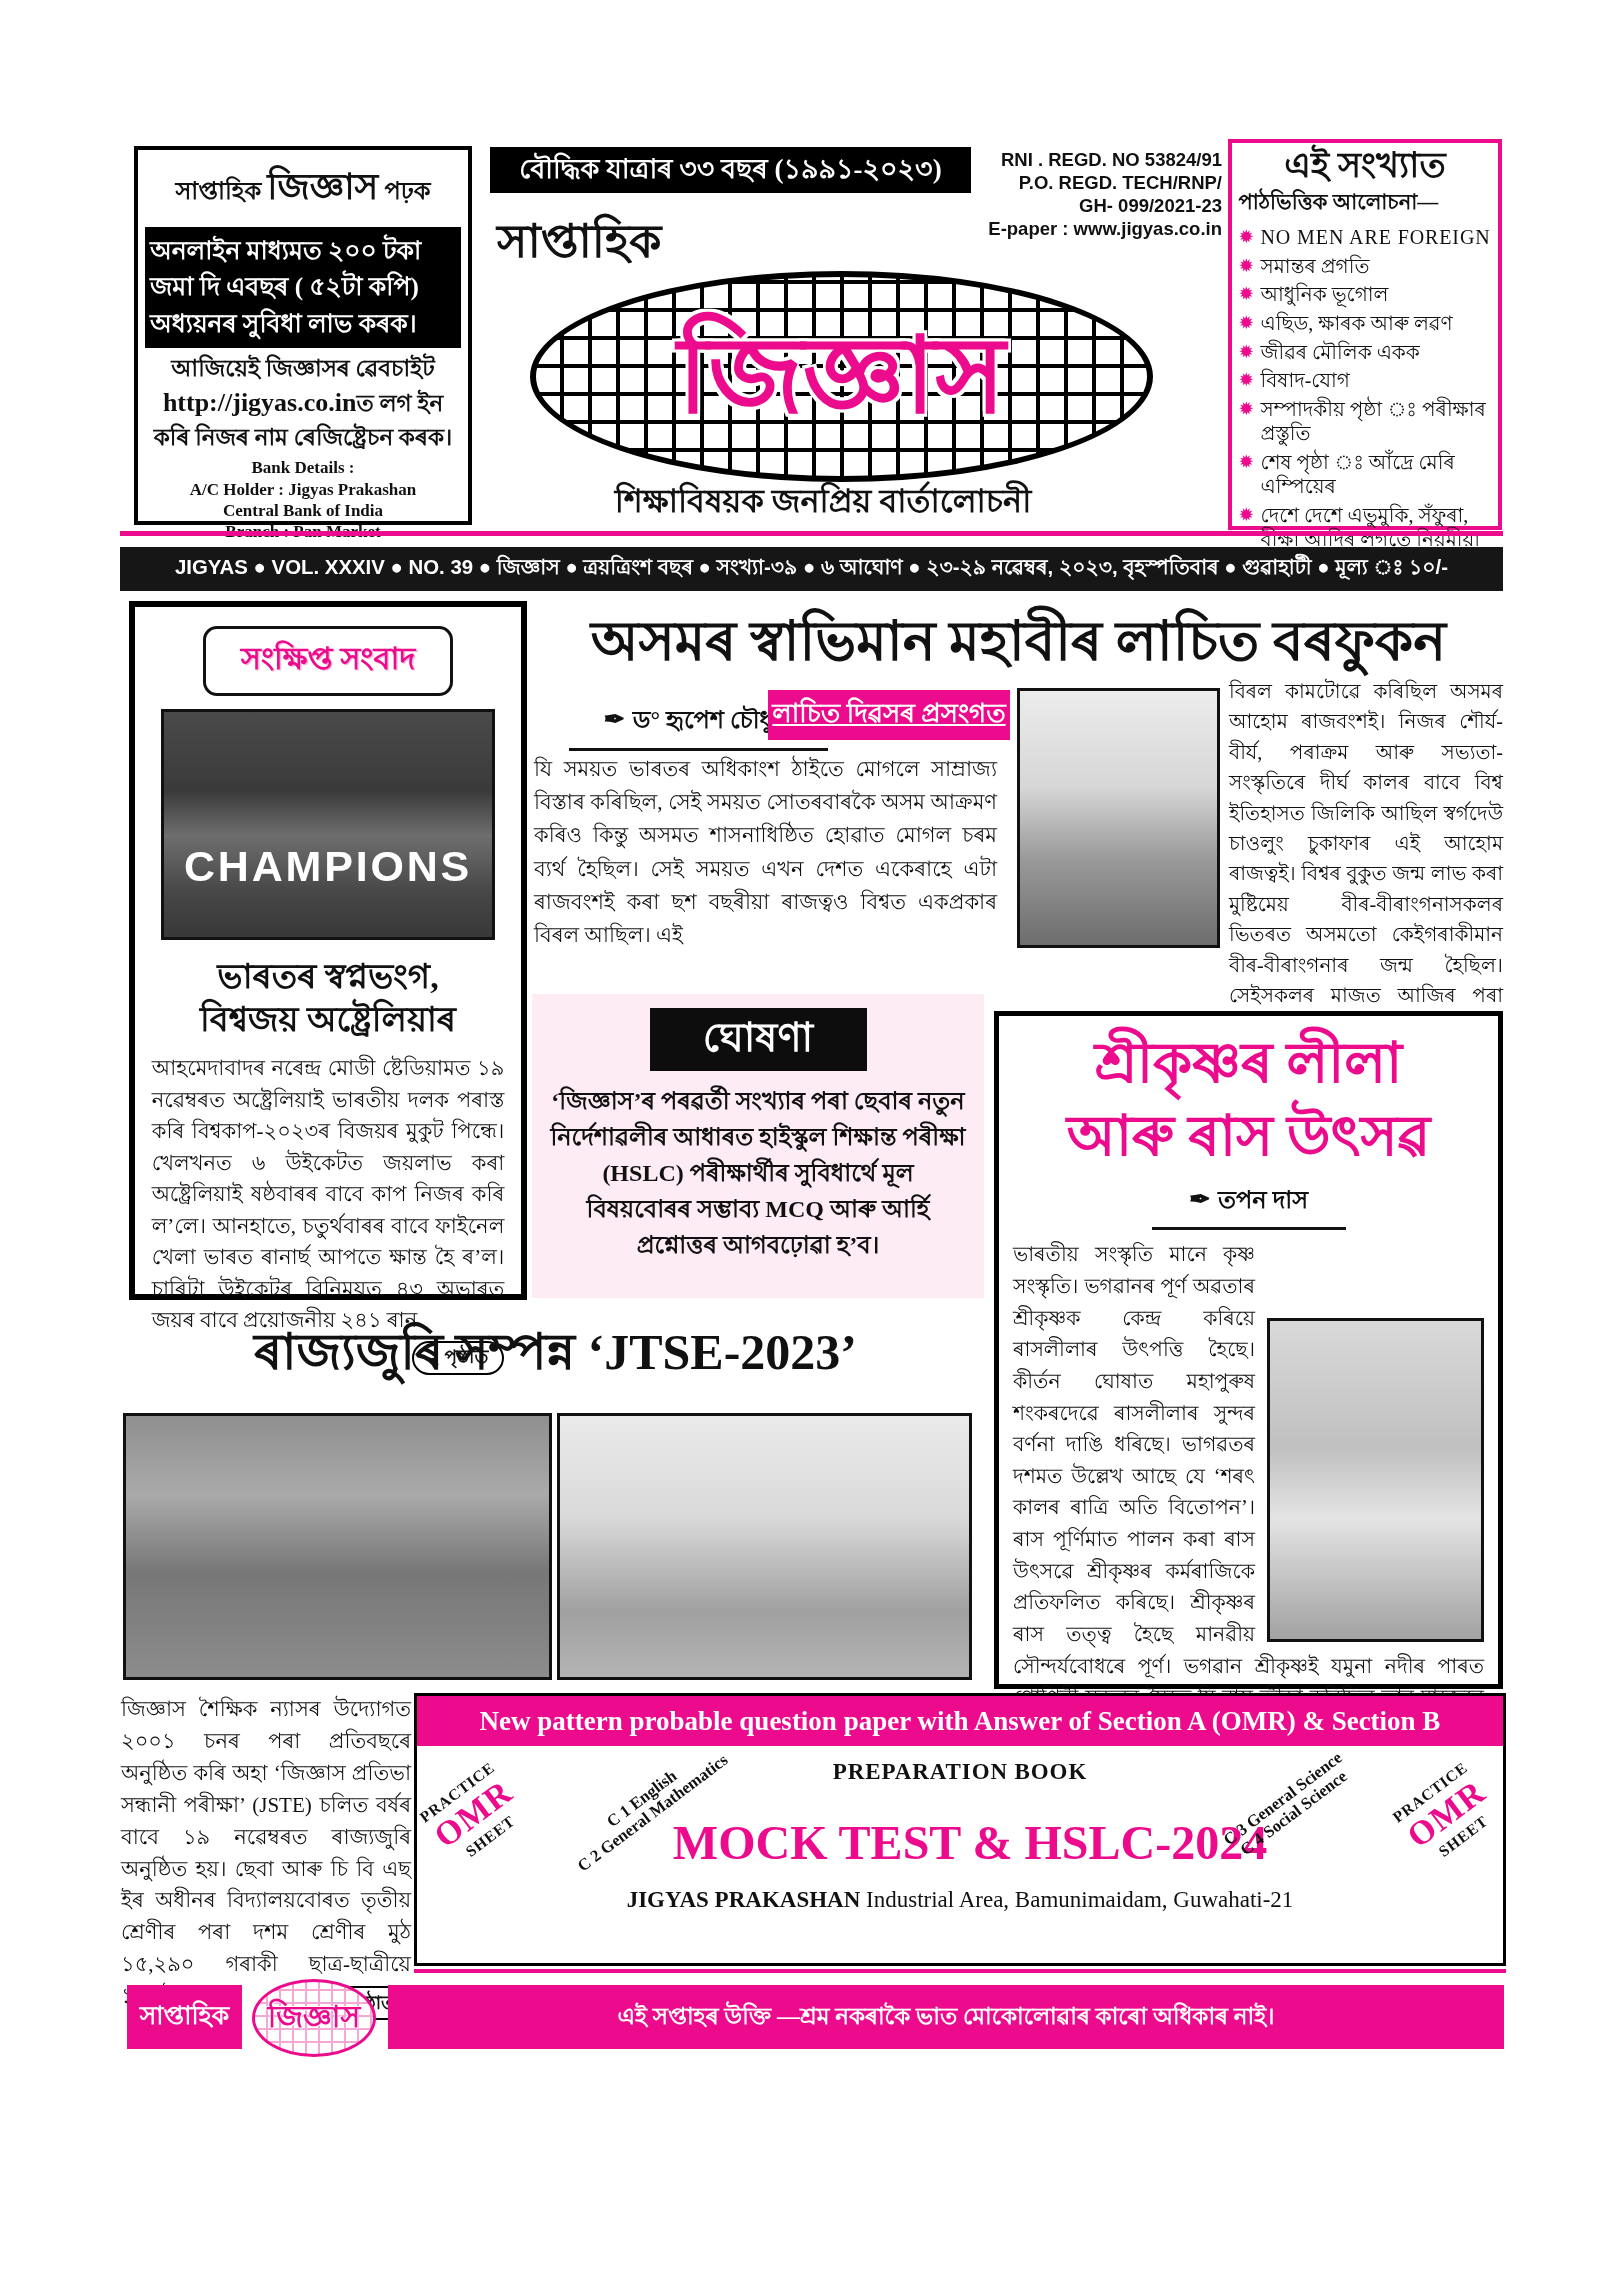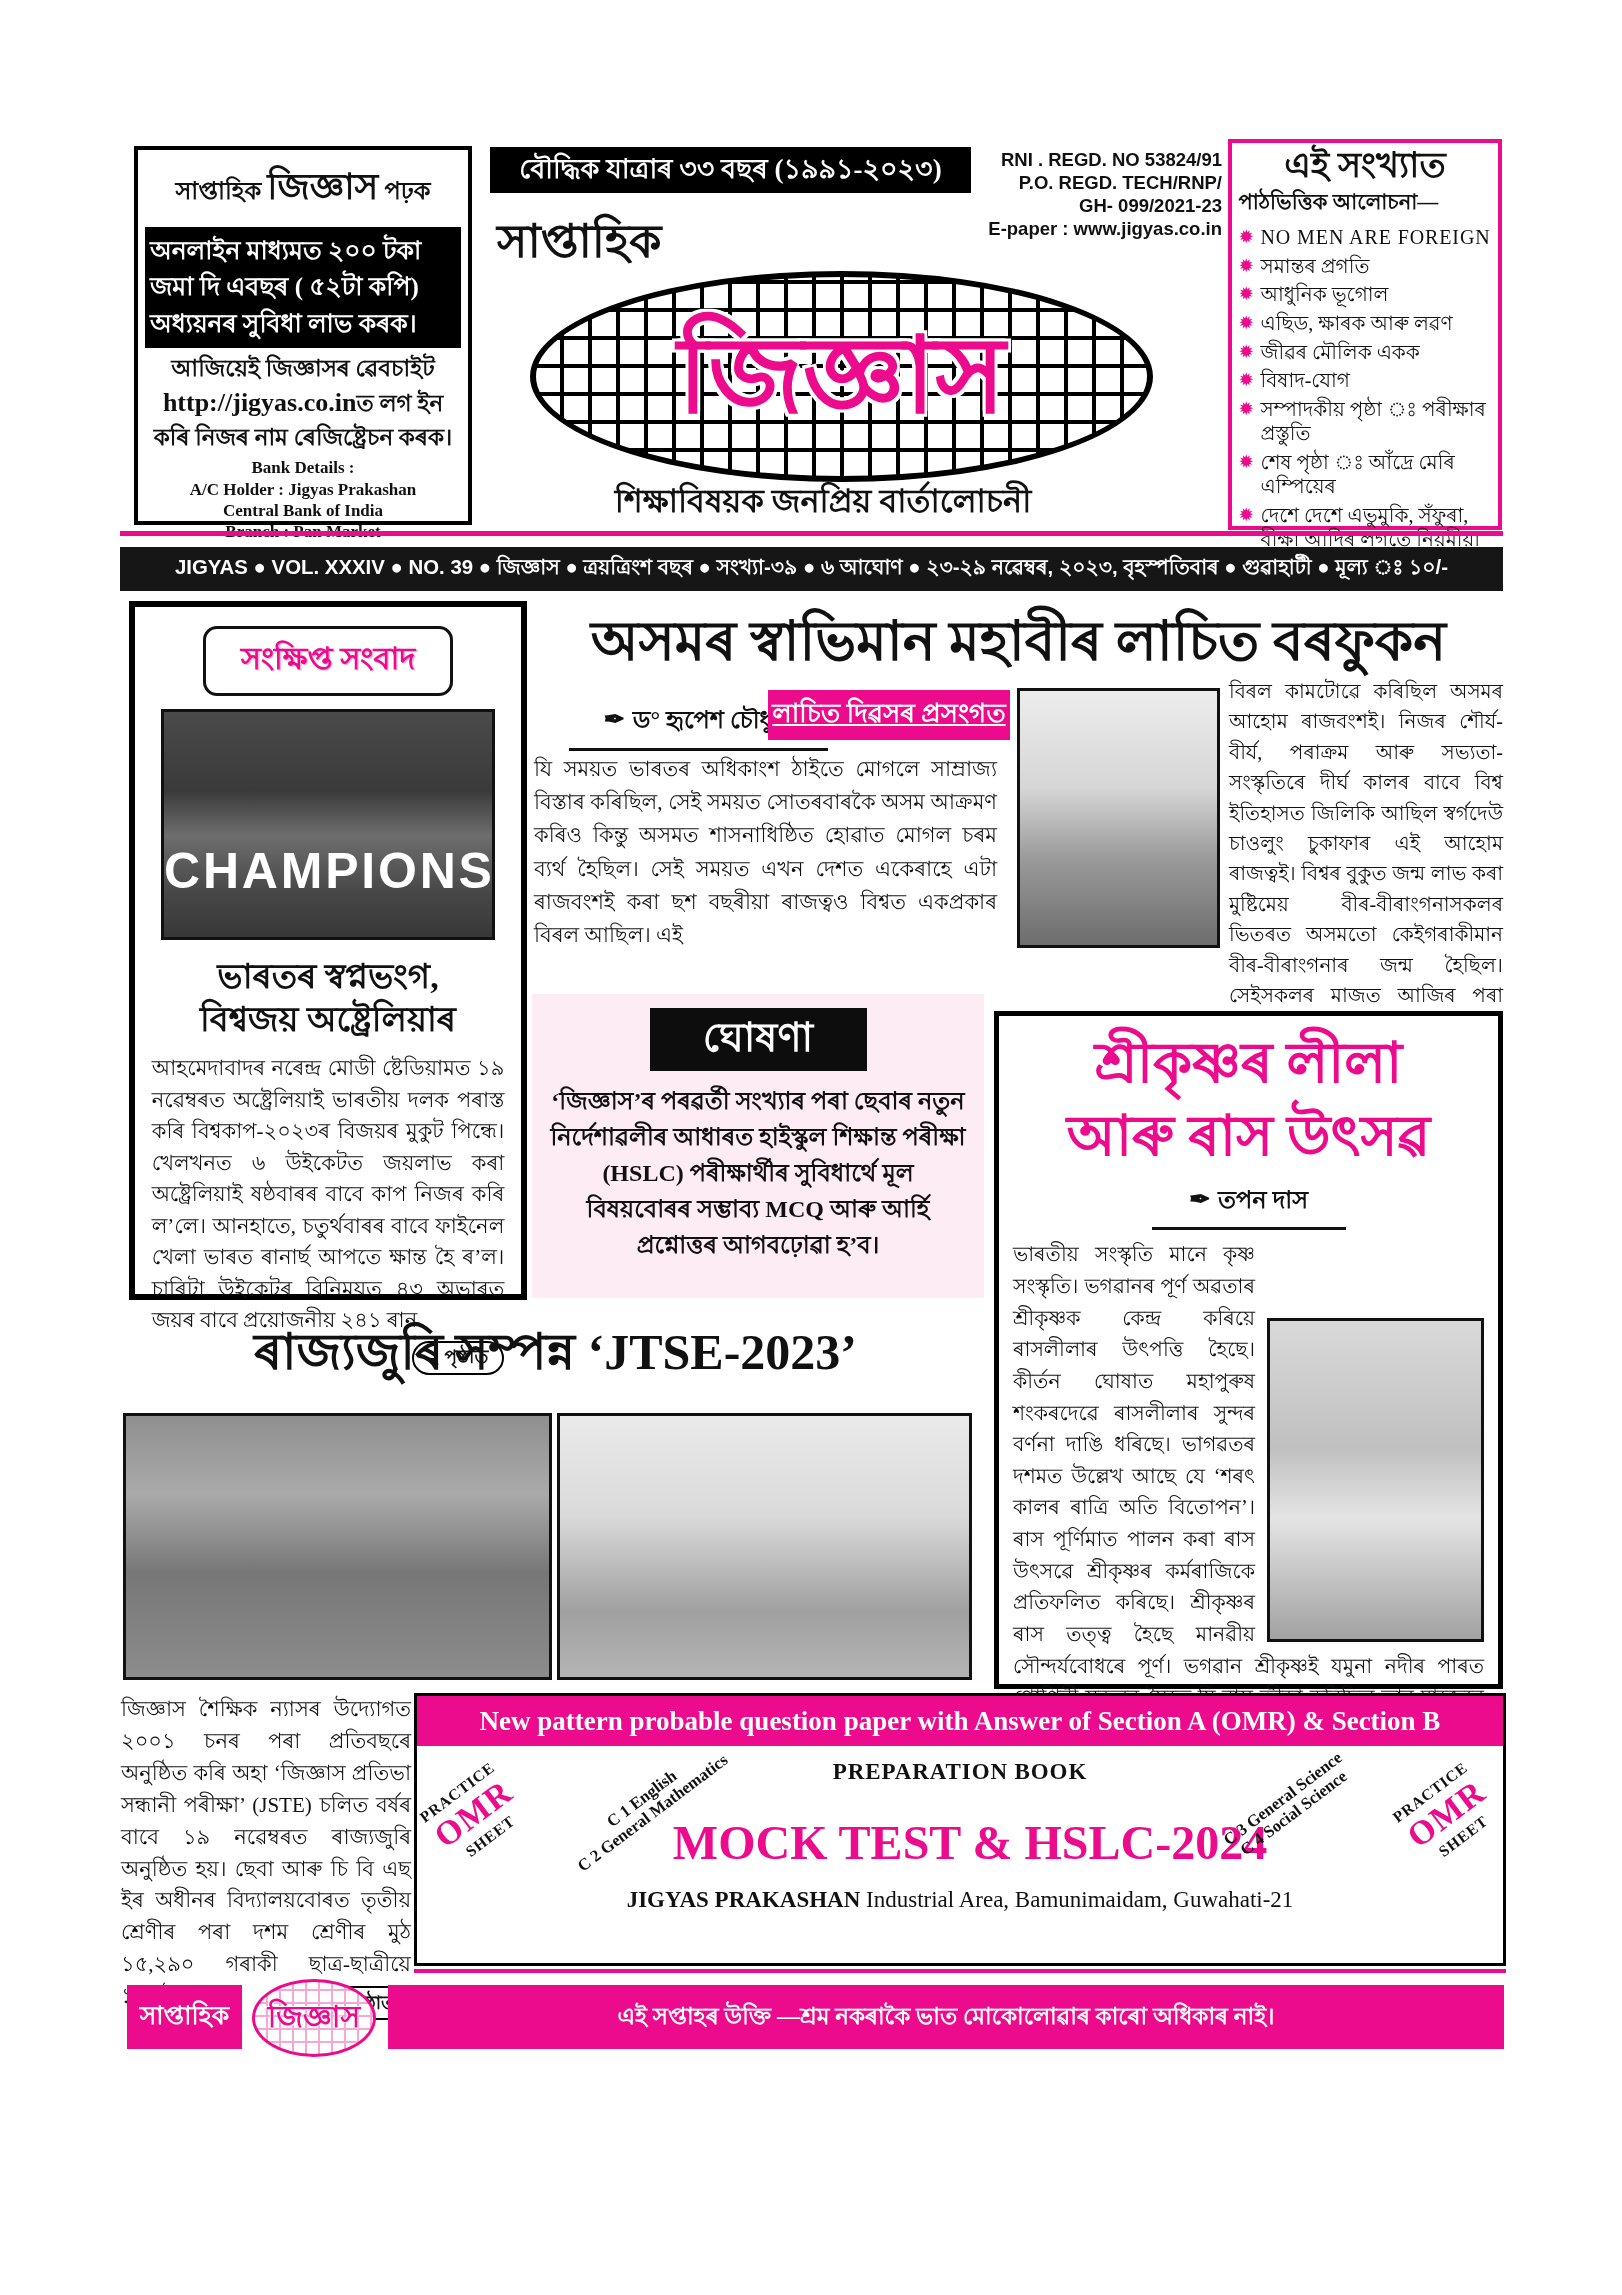--- a/index.html
+++ b/index.html
@@ -49,21 +49,21 @@
 
   
   .brief-box{left:121px;top:601px;width:398px;height:699px;border:6.5px solid #000;box-sizing:border-box;background:#fff;margin-left:8px;}
   .brief-label{margin:18.5px auto 0 auto;width:62%;border:3.2px solid #111;border-radius:14px;
                text-align:center;padding:6.5px 2.8px;}
   .brief-label .t{color:#ec0b8c;font-size:30.5px;font-weight:bold;text-shadow:1.4px 1.4px 0 #f7b8d9;}
   .photo{box-sizing:border-box;border:3.7px solid #111;}
   .champions{margin:13px auto 0 auto;width:334px;height:231px;position:relative;
              background:linear-gradient(180deg,#4a4a4a 0%,#3a3a3a 35%,#6e6e6e 55%,#474747 80%,#383838 100%);}
   .champions .word{position:absolute;left:0;right:0;top:58%;text-align:center;color:#fff;
-                   font-family:"Liberation Sans","DejaVu Sans",sans-serif;font-weight:bold;font-size:50px;letter-spacing:2.8px;}
+                   font-family:"Liberation Sans","DejaVu Sans",sans-serif;font-weight:bold;font-size:43px;letter-spacing:2.8px;}
   .brief-head{margin-top:16.7px;text-align:center;font-size:34px;font-weight:bold;line-height:1.25;}
   .brief-body{margin:12px 16.7px 0 16.7px;font-size:21px;line-height:1.5;}
   .badge{display:inline-block;border:2.8px solid #000;border-radius:20.4px;padding:0.9px 14px;
          font-size:18.5px;font-weight:bold;white-space:nowrap;background:#fff;}
   .brief-badge{float:right;margin-top:4.6px;}
 
   
   .lachit-head{left:534px;top:599px;width:969px;text-align:center;font-size:55px;font-weight:bold;}
   .byline{font-size:24px;font-weight:bold;}
   .pen{font-size:26px;margin-right:7.4px;}

